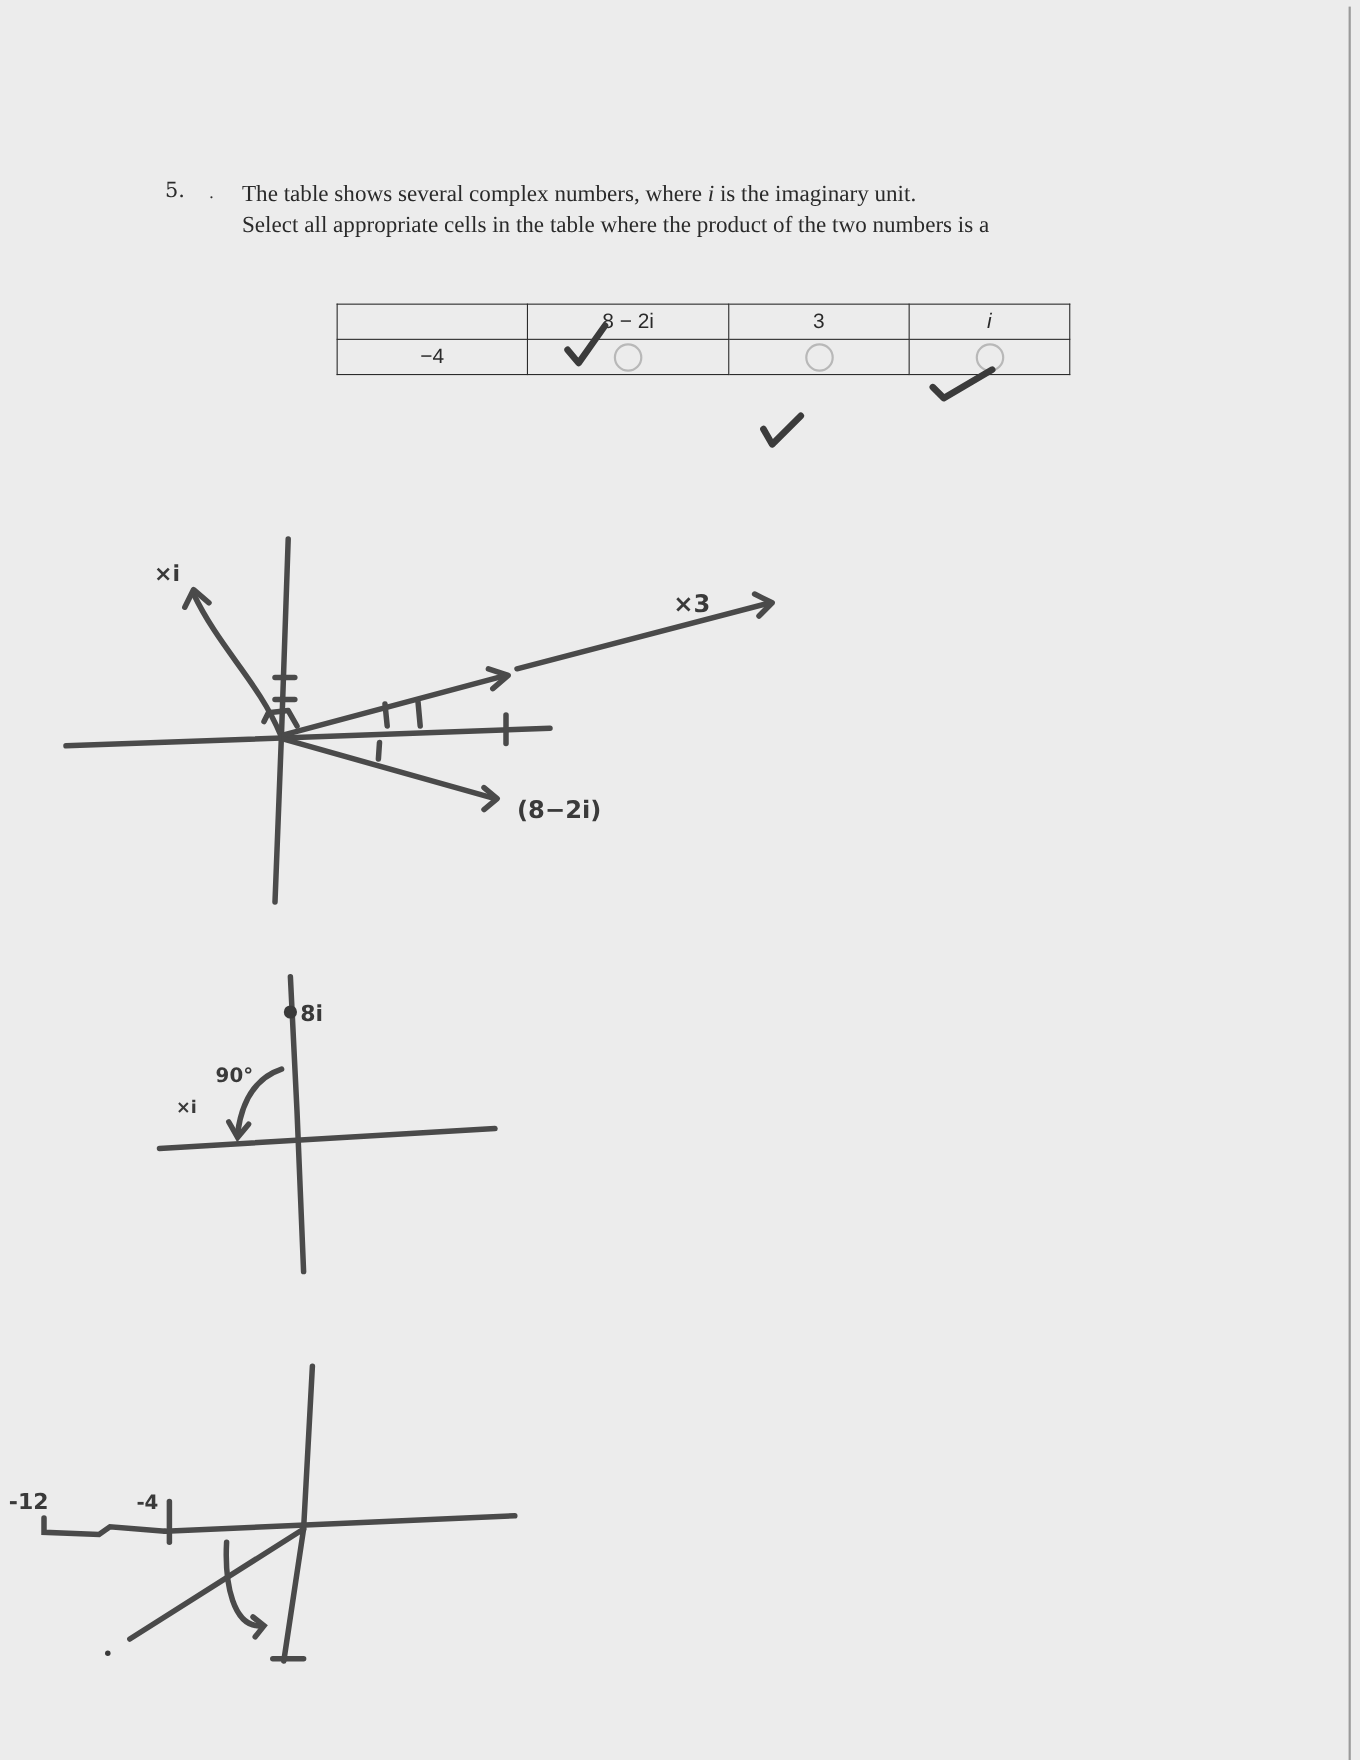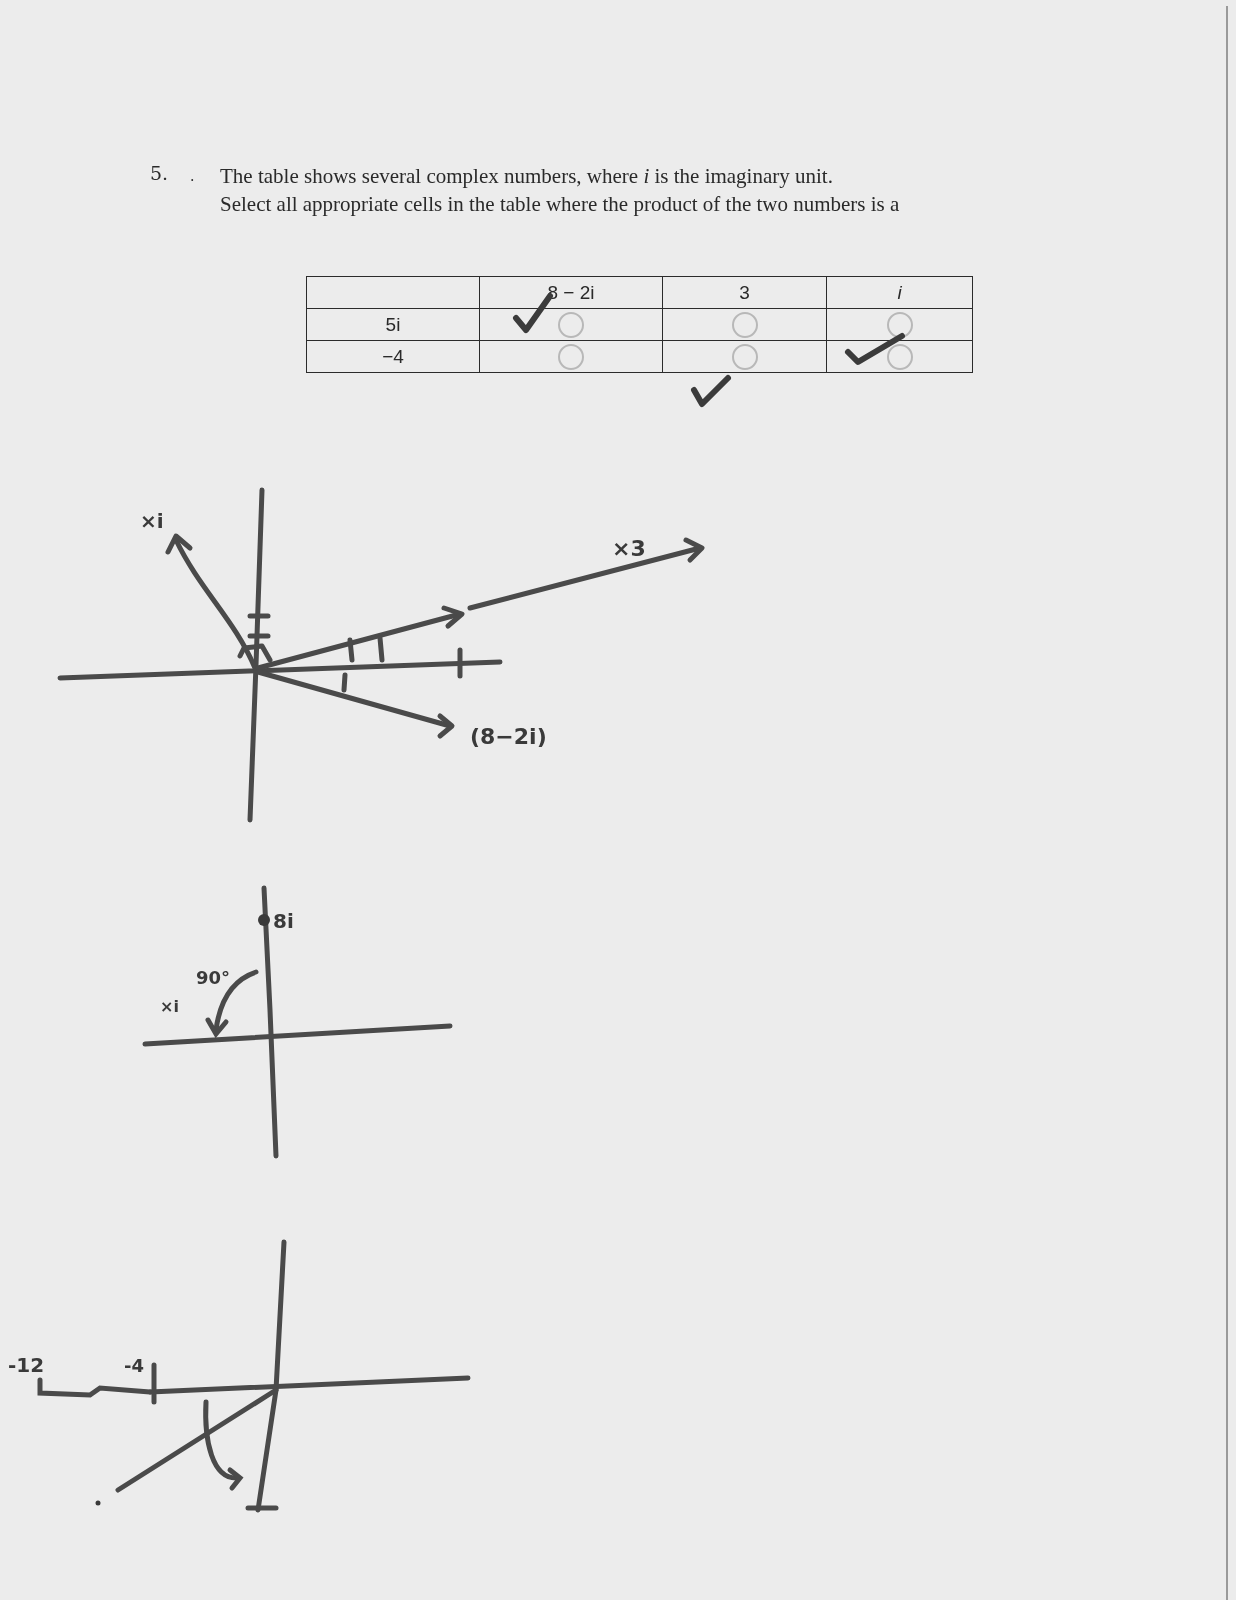--- a/index.html
+++ b/index.html
@@ -61,26 +61,20 @@
   <div>Select all appropriate cells in the table where the product of the two numbers is a</div>
 </div>
 
 <table class="answer-table">
   <tbody>
       <tr>
     <th class="col0"></th>
     <th class="col1">8 − 2i</th>
     <th class="col2">3</th>
     <th class="col3"><i>i</i></th>
-  </tr>
-  <tr>
-    <td>5i</td>
-    <td><span class="radio"></span></td>
-    <td><span class="radio"></span></td>
-    <td><span class="radio"></span></td>
   </tr>
   <tr>
     <td>−4</td>
     <td><span class="radio"></span></td>
     <td><span class="radio"></span></td>
     <td><span class="radio"></span></td>
   </tr>
 </tbody>
   </table>
 

